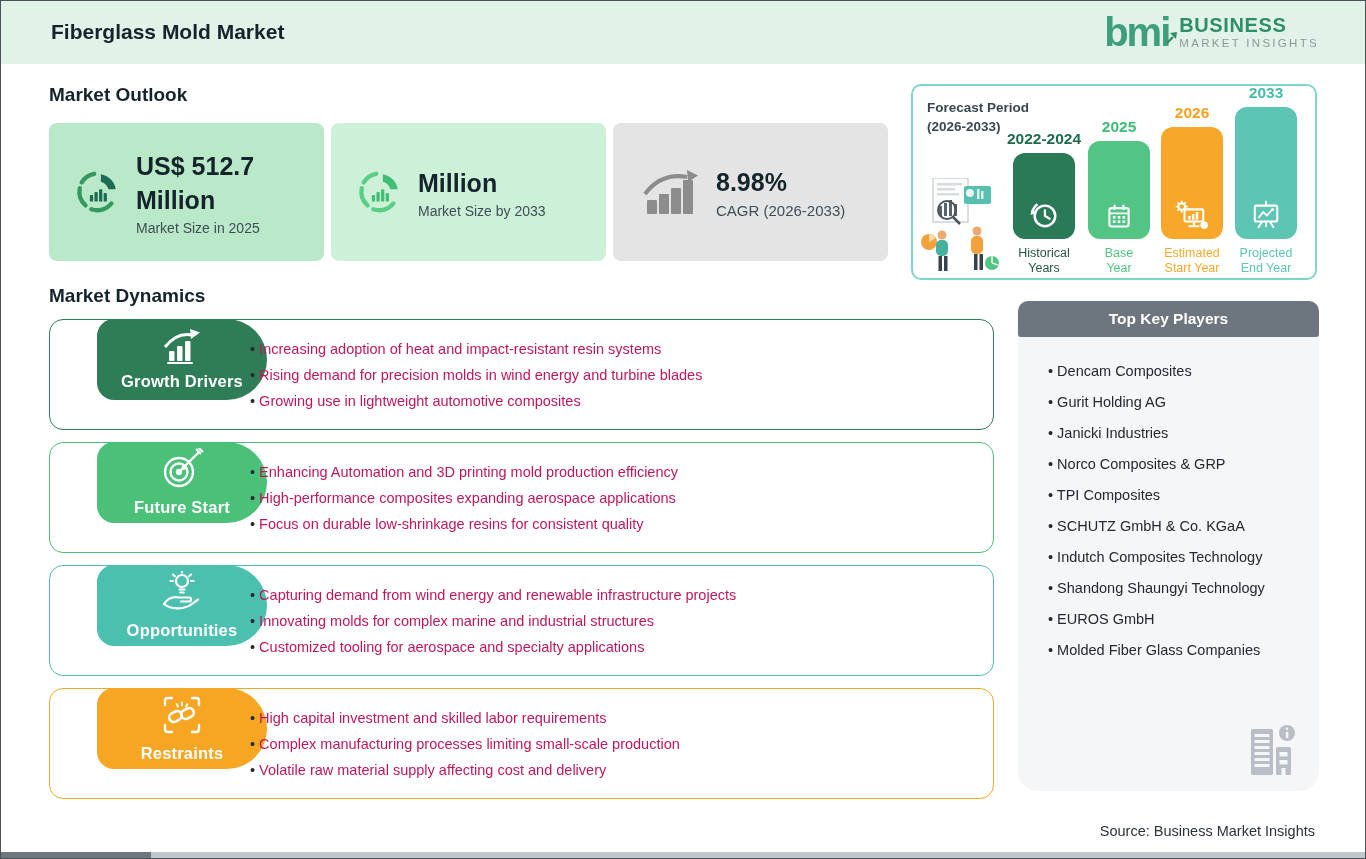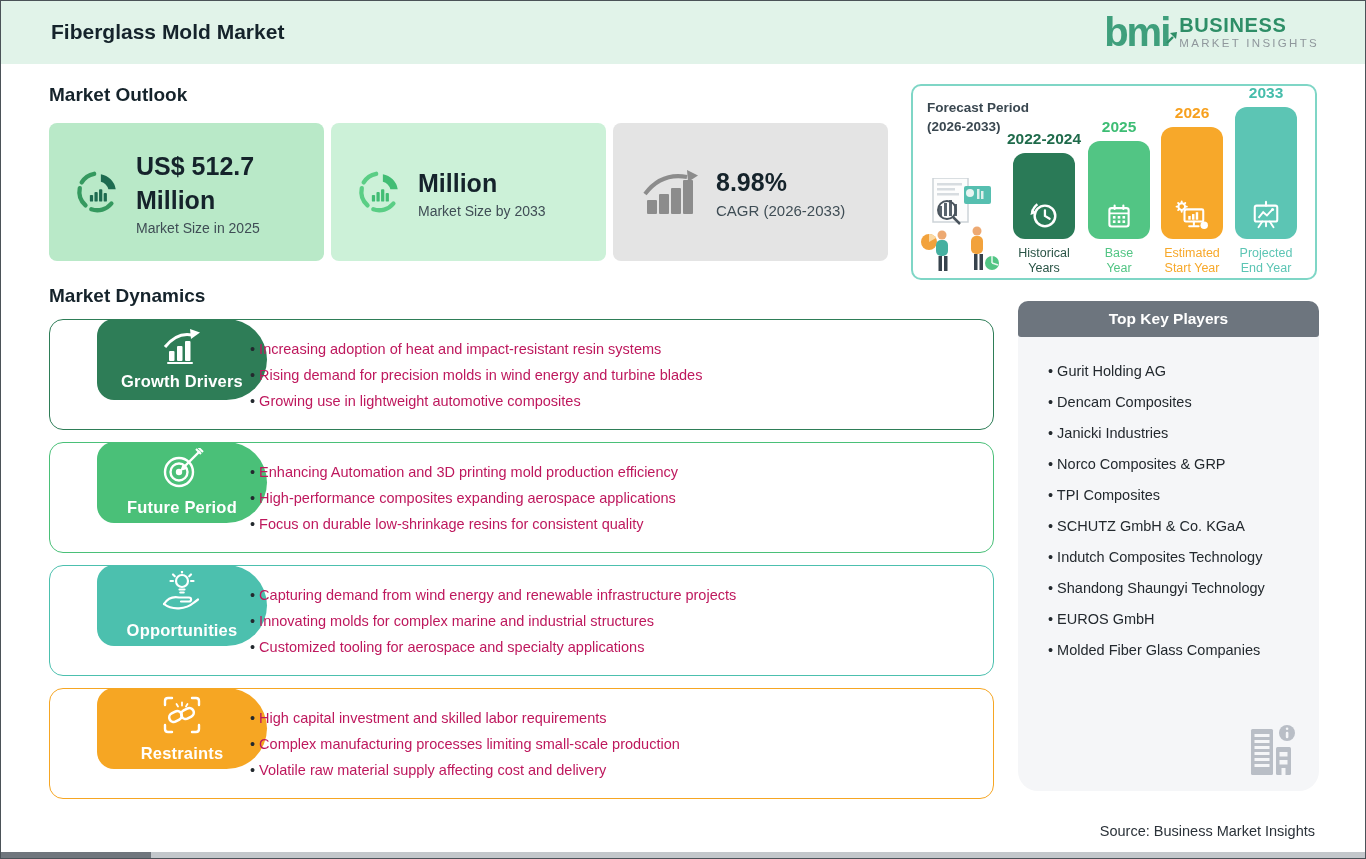--- a/index.html
+++ b/index.html
@@ -323,21 +323,21 @@
       <svg width="44" height="42" viewBox="0 0 44 42">
         <g fill="none" stroke="#fff" stroke-width="2.4">
             <circle cx="19" cy="24" r="14"></circle>
             <circle cx="19" cy="24" r="8.5"></circle>
           </g>
         <circle cx="19" cy="24" r="3.2" fill="#fff"></circle>
         <path d="M40 3 L23 20" stroke="#fff" stroke-width="2.4" fill="none"></path>
         <polygon points="20,23 27,21 23,16" fill="#fff"></polygon>
         <path d="M36 1 L41 6 M38 -1 L43 4" stroke="#fff" stroke-width="2" fill="none"></path>
       </svg>
-      <div class="pill-label">Future Period</div>
+      <div class="pill-label">Future Start</div>
     </div>
     <div class="dyn-bullets">
       <div class="bullet">Enhancing Automation and 3D printing mold production efficiency</div>
       <div class="bullet">High-performance composites expanding aerospace applications</div>
       <div class="bullet">Focus on durable low-shrinkage resins for consistent quality</div>
     </div>
   </div>
 
   <div class="dyn-row row3">
     <div class="dyn-pill">
@@ -388,22 +388,22 @@
     <div class="dyn-bullets">
       <div class="bullet">High capital investment and skilled labor requirements</div>
       <div class="bullet">Complex manufacturing processes limiting small-scale production</div>
       <div class="bullet">Volatile raw material supply affecting cost and delivery</div>
     </div>
   </div>
 
   <div class="players-panel">
     <div class="players-header">Top Key Players</div>
     <div class="players-list">
+      <div class="player-item">Dencam Composites</div>
       <div class="player-item">Gurit Holding AG</div>
-      <div class="player-item">Dencam Composites</div>
       <div class="player-item">Janicki Industries</div>
       <div class="player-item">Norco Composites &amp; GRP</div>
       <div class="player-item">TPI Composites</div>
       <div class="player-item">SCHUTZ GmbH &amp; Co. KGaA</div>
       <div class="player-item">Indutch Composites Technology</div>
       <div class="player-item">Shandong Shaungyi Technology</div>
       <div class="player-item">EUROS GmbH</div>
       <div class="player-item">Molded Fiber Glass Companies</div>
     </div>
     <svg class="building-icon" width="52" height="56" viewBox="0 0 52 56">

